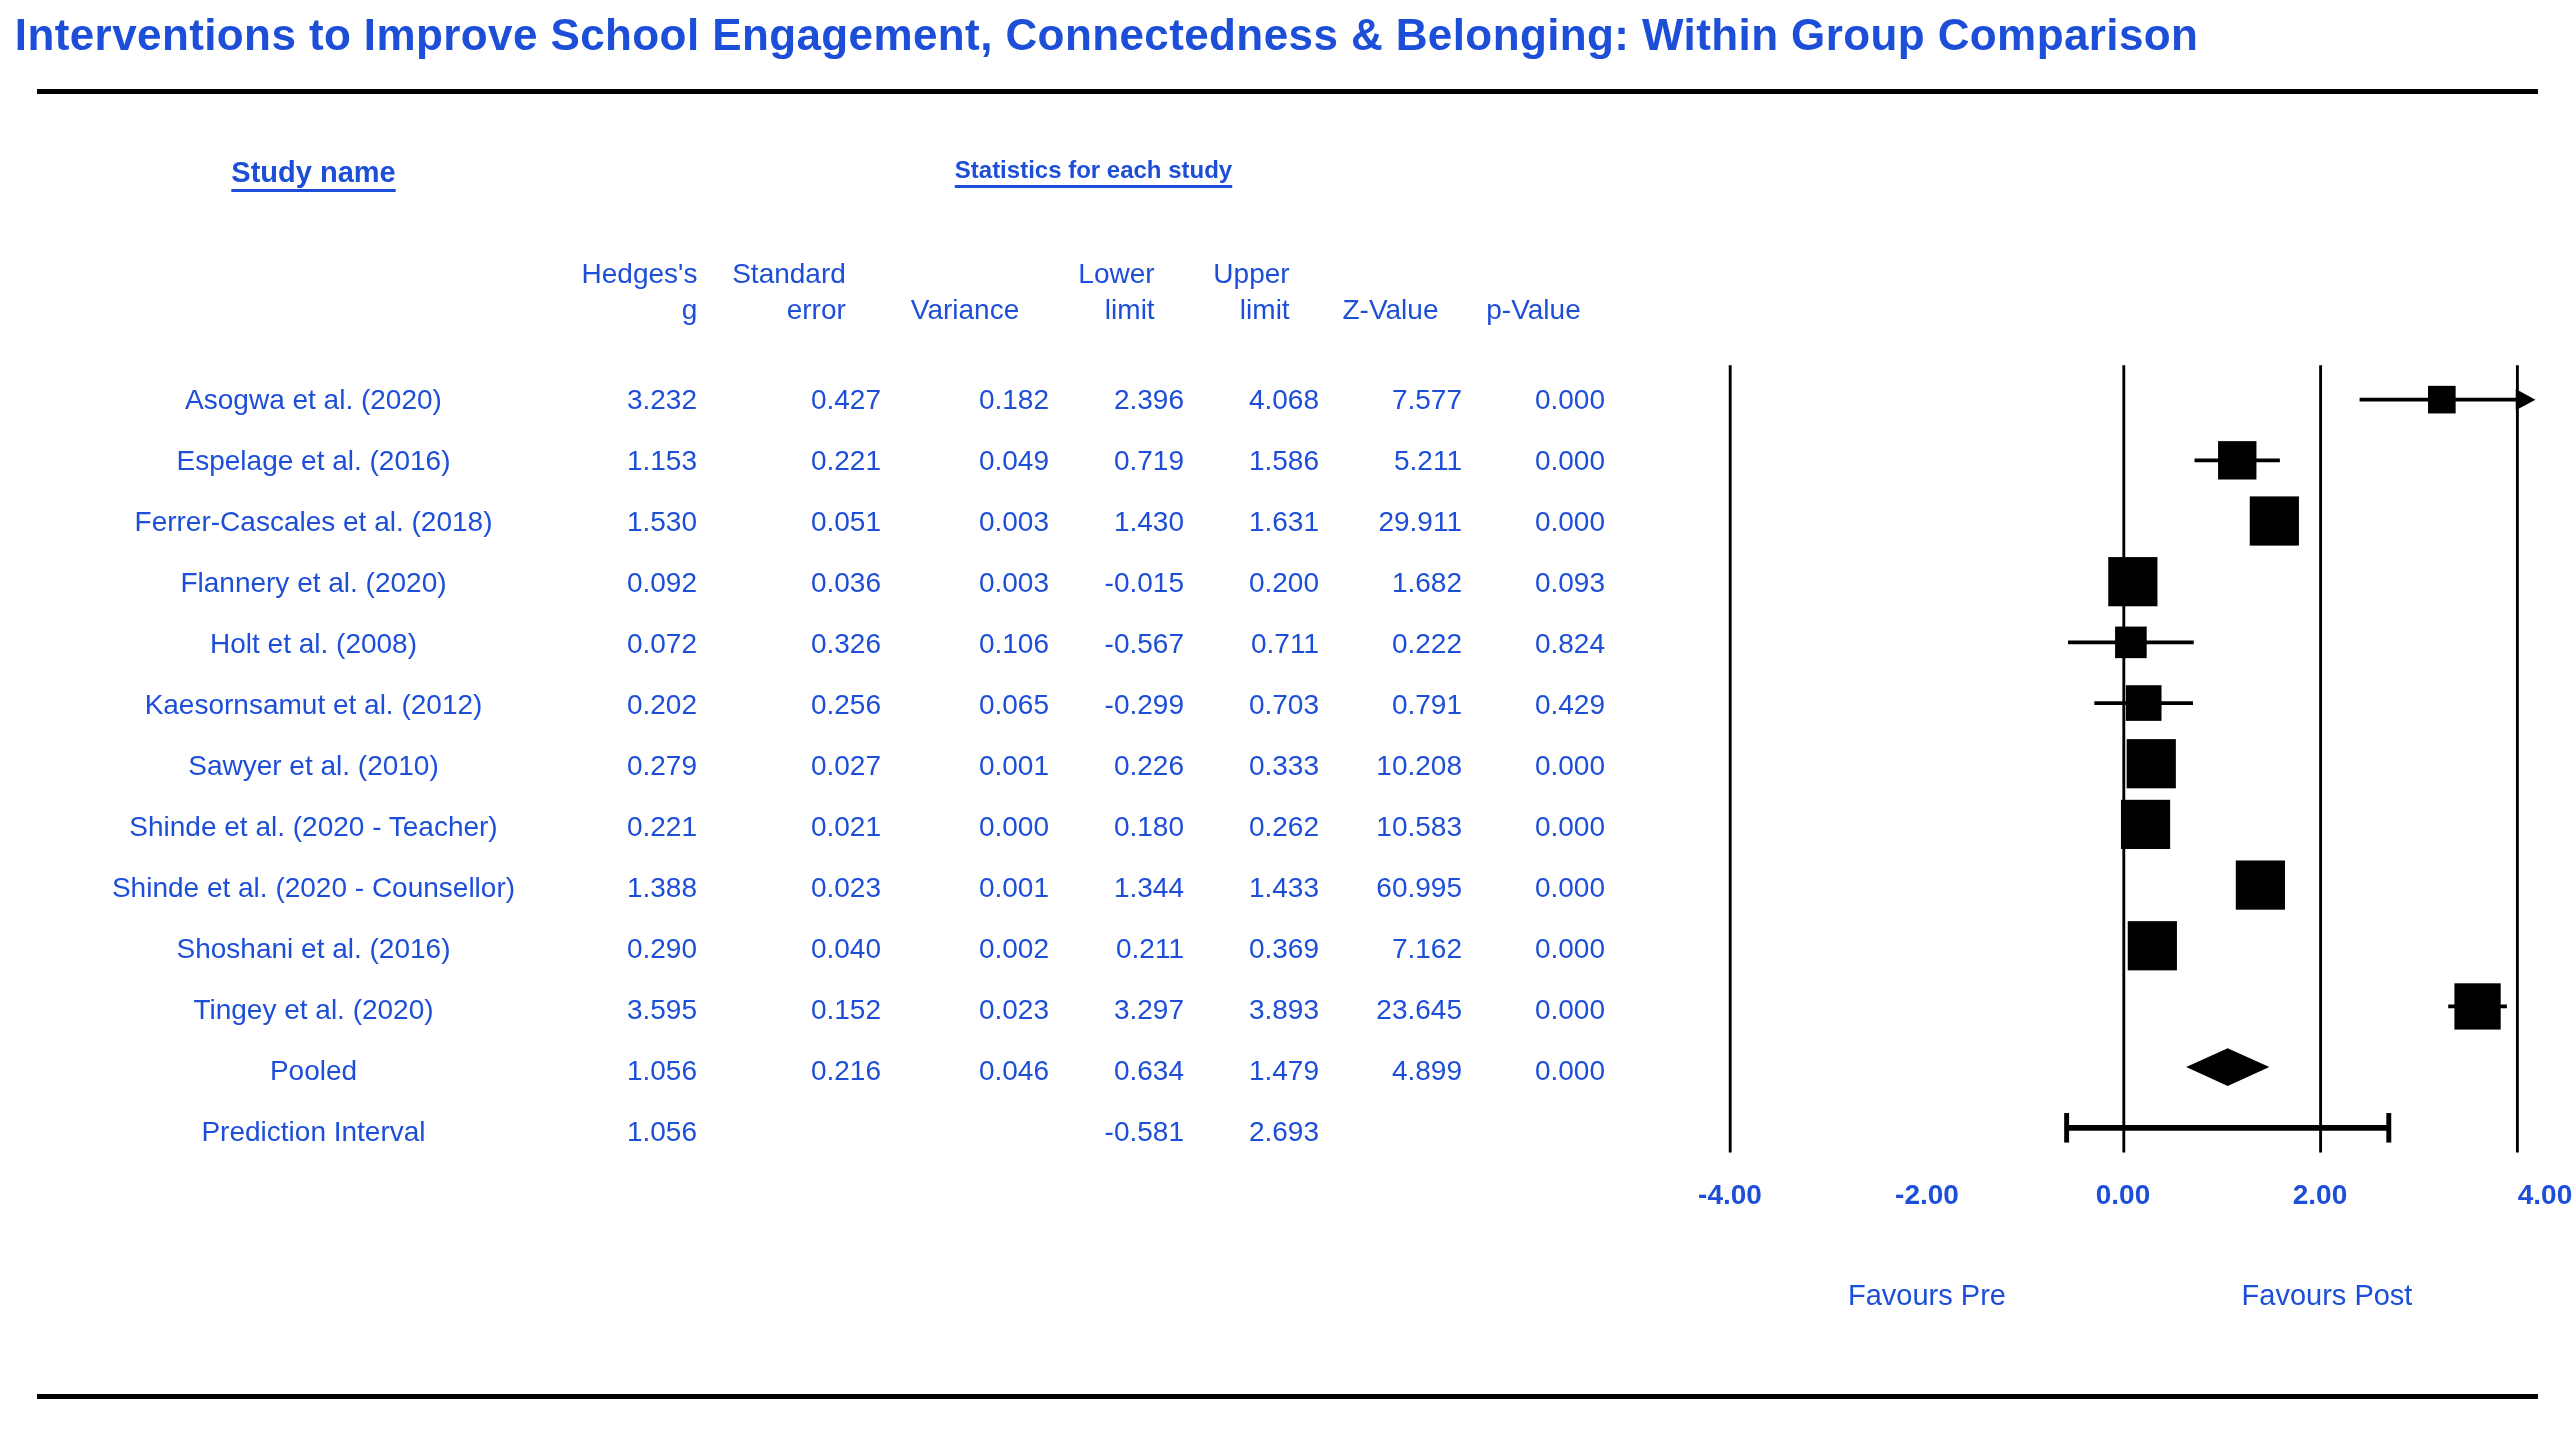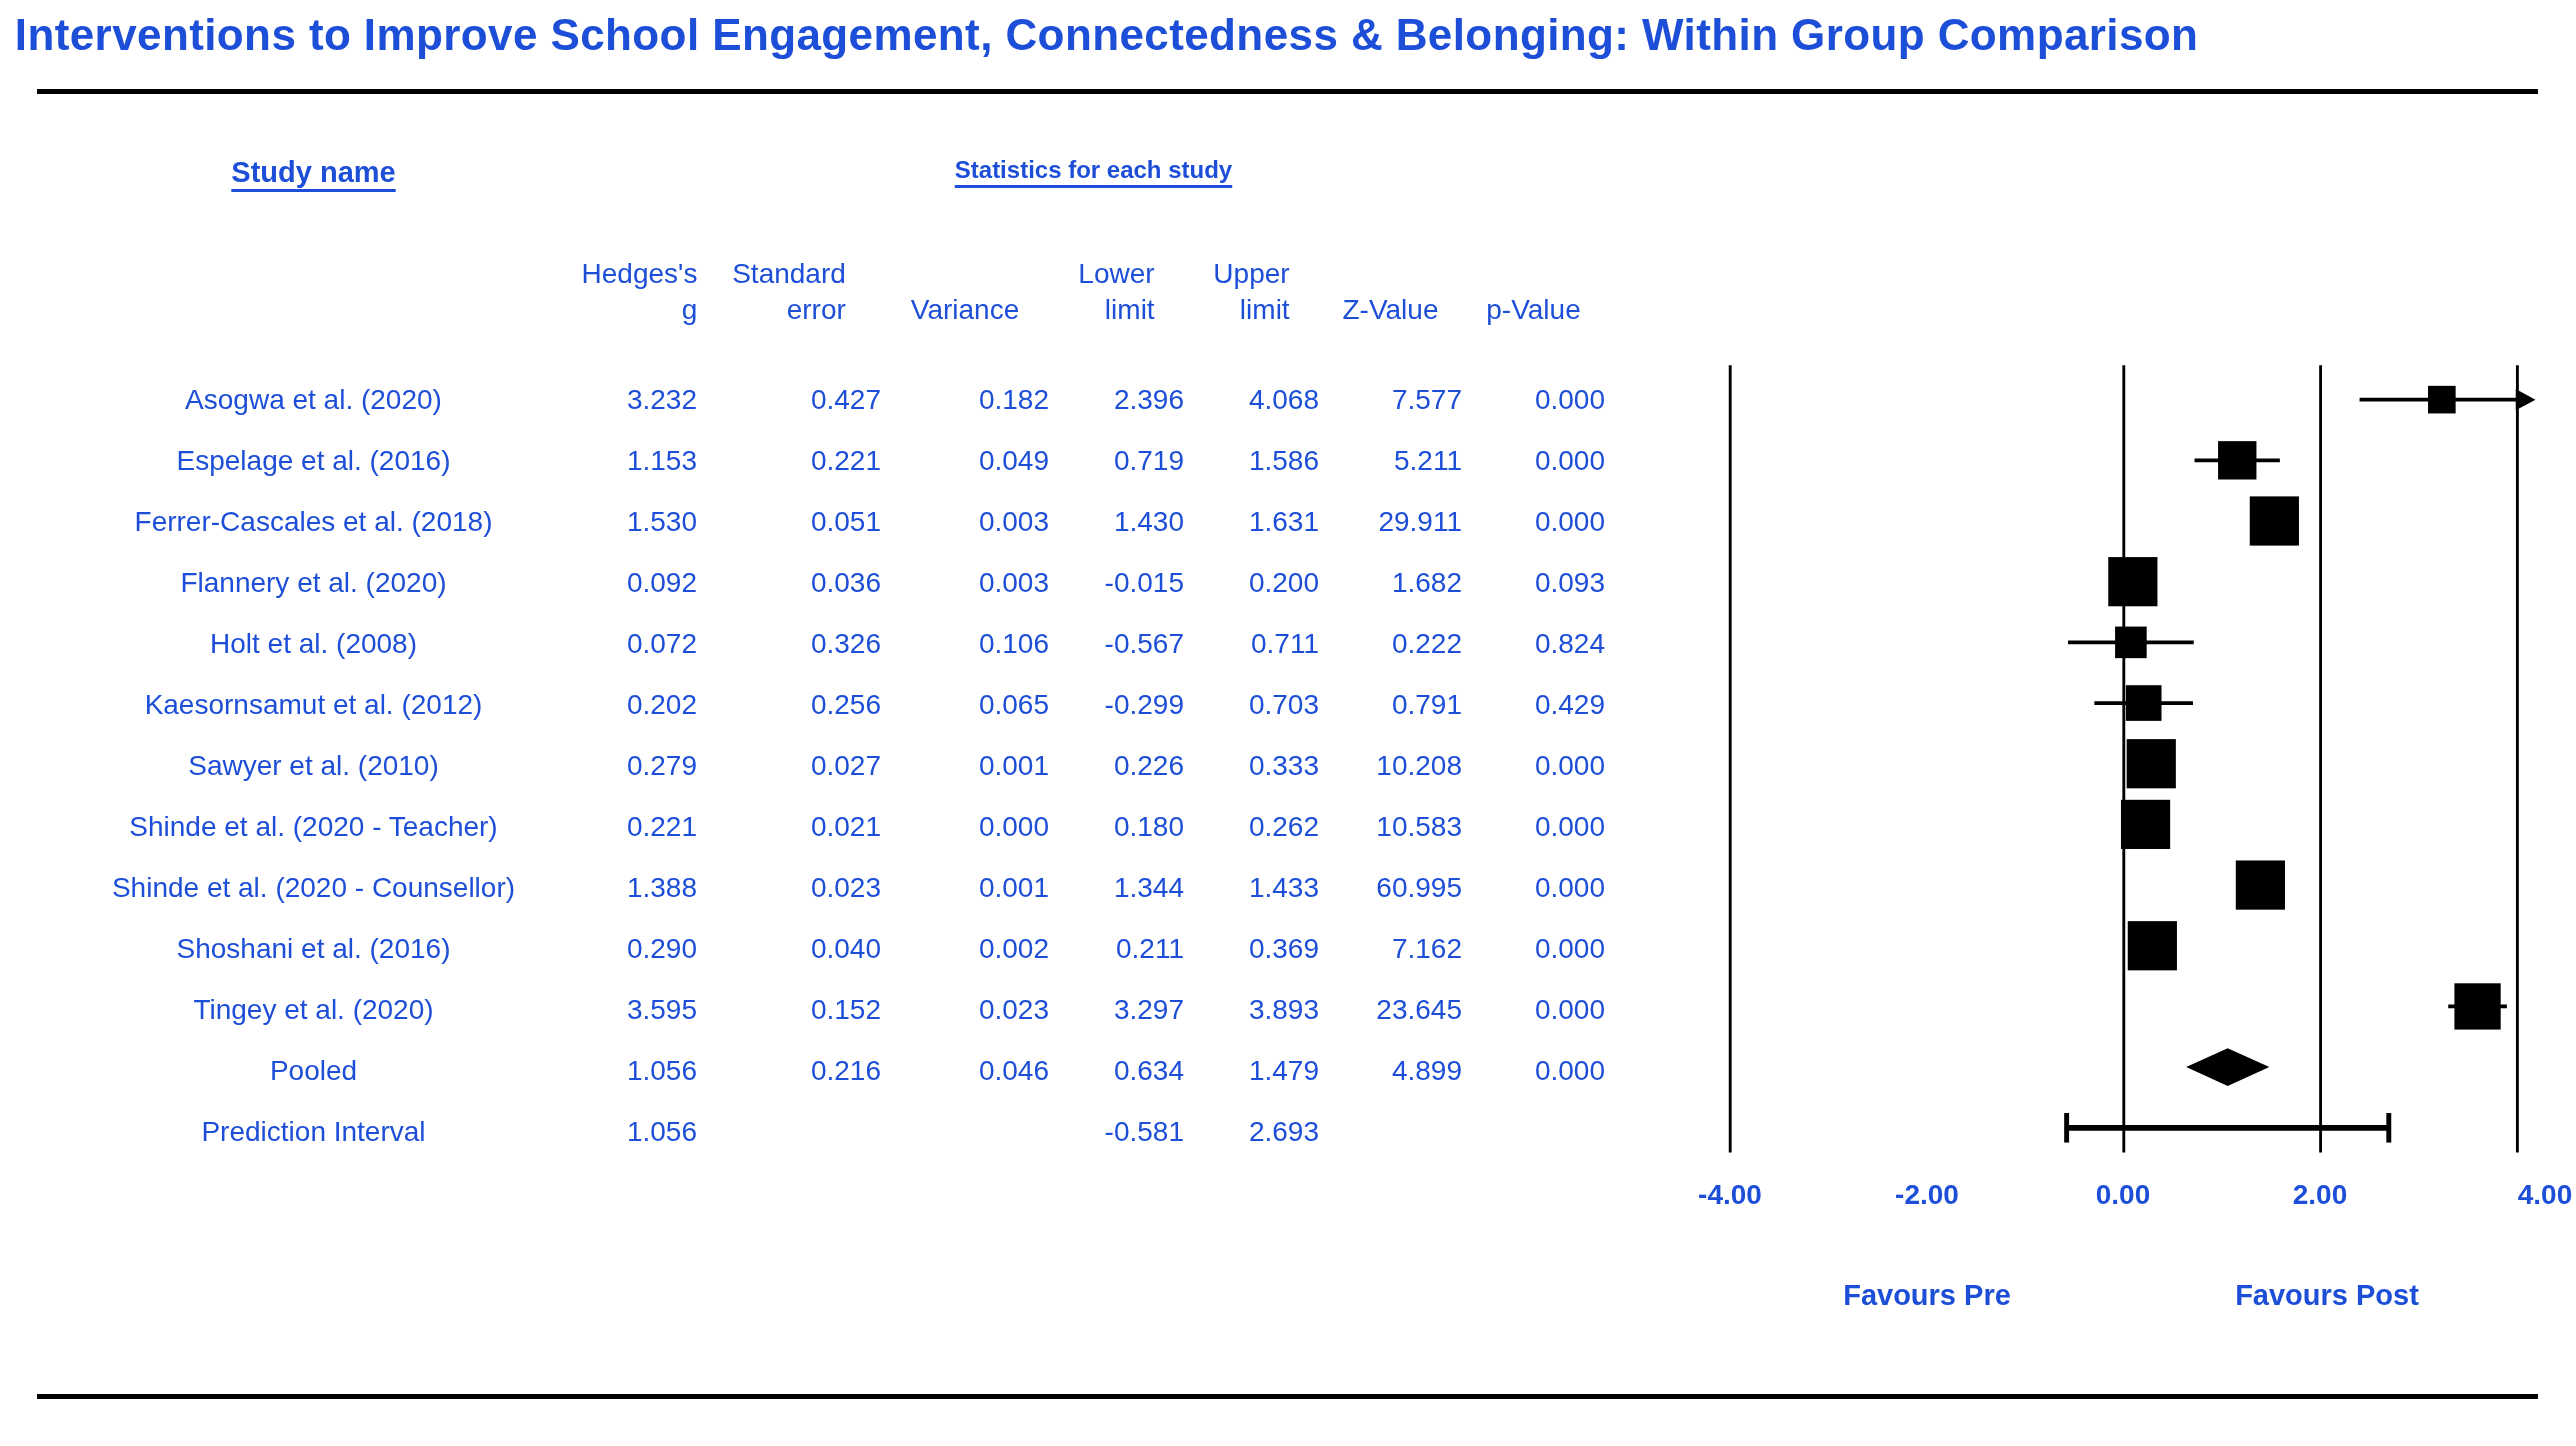--- a/index.html
+++ b/index.html
@@ -39,21 +39,21 @@
   .cell.num  { text-align:right; white-space:nowrap; }
 
   .plot-svg { position:absolute; left:1681px; top:361px; }
 
   .axis-label {
     position:absolute; top:1179px; transform:translateX(-50%);
     font-size:28px; font-weight:bold; white-space:nowrap;
   }
   .favours-label {
     position:absolute; top:1279px; transform:translateX(-50%);
-    font-size:29px; font-weight:bold; white-space:nowrap;
+    font-size:29px; font-weight:normal; white-space:nowrap;
   }
 </style>
 </head>
 <body>
 
 <div class="page">
 
   <h1 class="title">Interventions to Improve School Engagement, Connectedness &amp; Belonging: Within Group Comparison</h1>
   <div class="rule rule-top"></div>
 

